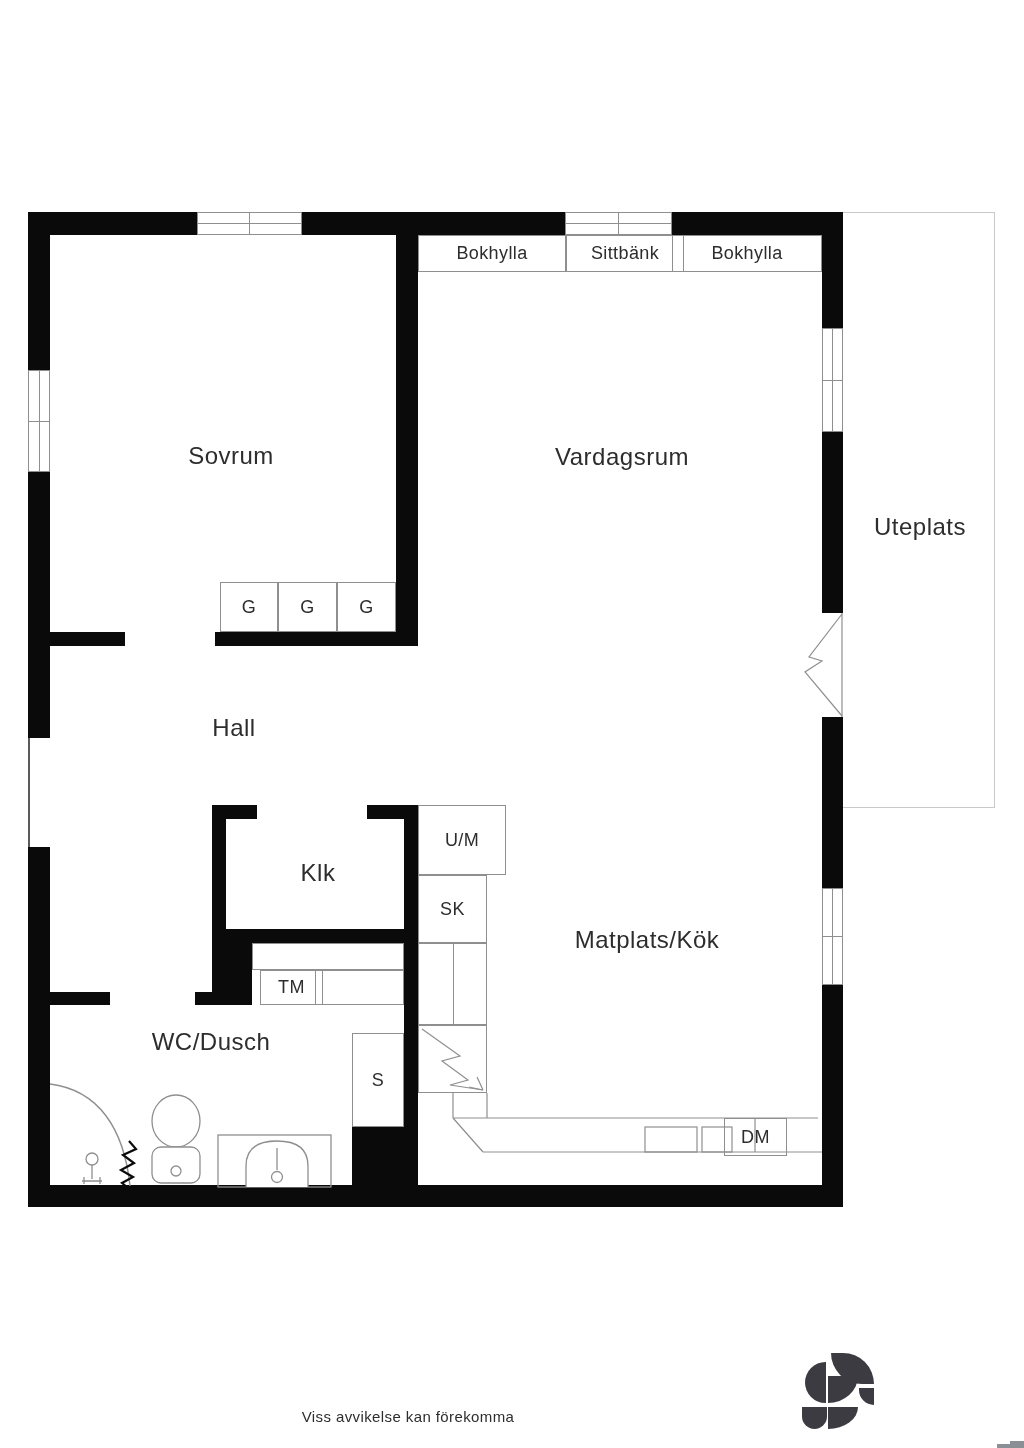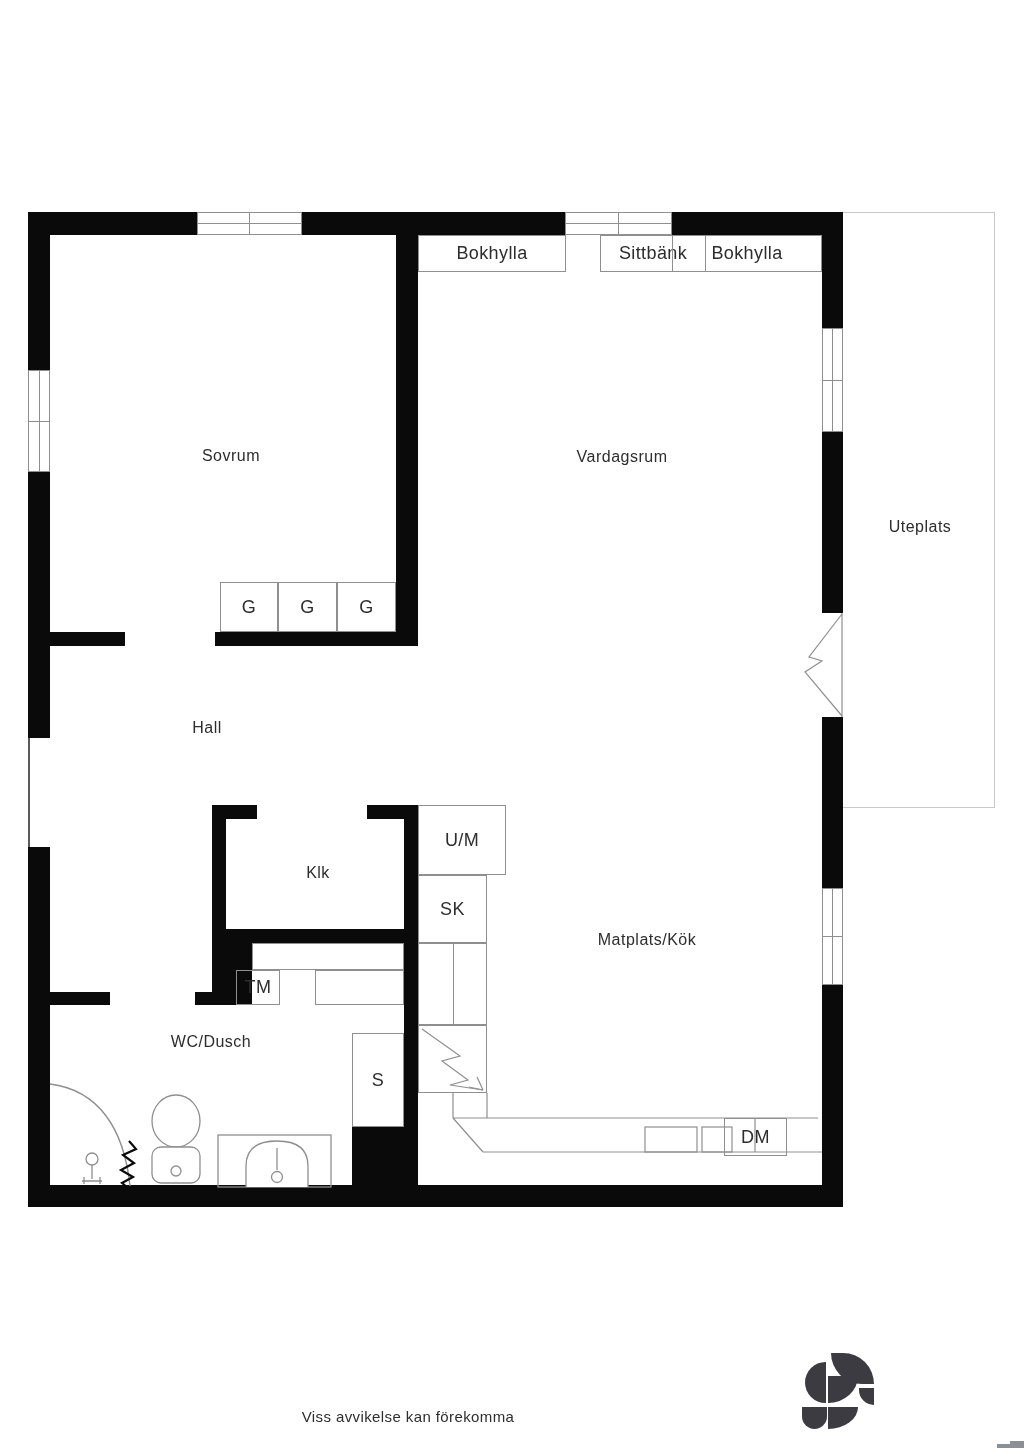--- a/index.html
+++ b/index.html
@@ -8,21 +8,21 @@
         font-family:"Liberation Sans",sans-serif;color:var(--text);padding-left:48px;}
   .wall{position:absolute;background:var(--wall);}
   .win{position:absolute;background:#fff;border:1px solid var(--line);}
   .win i{position:absolute;background:var(--line);}
   .win .wh{left:0;right:0;top:50%;height:1px;margin-top:-0.5px;}
   .win .wv{top:0;bottom:0;left:50%;width:1px;margin-left:-0.5px;}
   .patio{position:absolute;border:1px solid var(--patio);border-left:none;}
   .box{position:absolute;border:1px solid var(--line);display:flex;align-items:center;
        justify-content:center;font-size:18px;letter-spacing:.4px;color:var(--text);}
   .box .divv{position:absolute;top:0;bottom:0;width:1px;background:var(--line);}
-  .rlabel{position:absolute;transform:translate(-50%,-50%);font-size:16px;letter-spacing:.5px;
+  .rlabel{position:absolute;transform:translate(-50%,-50%);font-size:24px;letter-spacing:.5px;
           white-space:nowrap;color:var(--text);text-align:right;}
   .opening{position:absolute;background:var(--opening);}
   svg.overlay{position:absolute;left:0;top:0;pointer-events:none;}
   .footer{position:absolute;left:0;top:1408px;width:816px;text-align:center;font-size:15px;
           letter-spacing:.4px;color:var(--text);}
   .brand-text{position:absolute;left:882px;top:1349px;font-size:21px;line-height:23px;
               font-weight:600;letter-spacing:.2px;color:var(--logo);}
   .mark{position:absolute;left:802px;top:1353px;width:74px;height:76px;}
   .mark i{position:absolute;background:var(--logo);}
   .corner{position:absolute;background:var(--corner);}
@@ -78,21 +78,21 @@
       <i class="wv"></i>
     </div>
 
   <div class="opening" style="left:28px;top:738px;width:2px;height:109px"></div>
 
   <div class="patio" style="left:843px;top:212px;width:152px;height:596px"></div>
 
   <div class="box" style="left:418px;top:235px;width:148px;height:37px">
       <span>Bokhylla</span>
     </div>
-  <div class="box" style="left:600px;top:235px;width:106px;height:37px">
+  <div class="box" style="left:566px;top:235px;width:118px;height:37px">
       <span>Sittbänk</span>
     </div>
   <div class="box" style="left:672px;top:235px;width:150px;height:37px">
       <span>Bokhylla</span>
     </div>
 
   <div class="box" style="left:220px;top:582px;width:58px;height:50px">
       <span>G</span>
     </div>
   <div class="box" style="left:278px;top:582px;width:59px;height:50px">
@@ -107,21 +107,21 @@
     </div>
   <div class="box" style="left:418px;top:875px;width:69px;height:68px">
       <span>SK</span>
     </div>
   <div class="box" style="left:418px;top:943px;width:69px;height:82px">
       <i class="divv" style="left:34px"></i>
     </div>
   <div class="box" style="left:418px;top:1025px;width:69px;height:68px"></div>
 
   <div class="box" style="left:252px;top:943px;width:152px;height:27px"></div>
-  <div class="box" style="left:236px;top:970px;width:44px;height:35px">
+  <div class="box" style="left:260px;top:970px;width:63px;height:35px">
       <span>TM</span>
     </div>
   <div class="box" style="left:315px;top:970px;width:89px;height:35px"></div>
   <div class="box" style="left:352px;top:1033px;width:52px;height:94px">
       <span>S</span>
     </div>
   <div class="box" style="left:724px;top:1118px;width:63px;height:38px">
       <span>DM</span>
     </div>
 
@@ -165,21 +165,21 @@
       <rect x="218" y="1135" width="113" height="52" fill="none"></rect>
       <path d="M246,1187 L246,1166 Q246,1141 277,1141 Q308,1141 308,1166 L308,1187" fill="#fff"></path>
       <path d="M277,1148 V1170" fill="none"></path>
       <circle cx="277" cy="1177" r="5.5" fill="#fff"></circle>
     </g>
   </svg>
 
   <div class="rlabel" style="left:231px;top:456px">Sovrum</div>
   <div class="rlabel" style="left:622px;top:457px">Vardagsrum</div>
   <div class="rlabel" style="left:920px;top:527px">Uteplats</div>
-  <div class="rlabel" style="left:207px;top:728px">Hall</div>
+  <div class="rlabel" style="left:234px;top:728px">Hall</div>
   <div class="rlabel" style="left:318px;top:873px">Klk</div>
   <div class="rlabel" style="left:211px;top:1042px">WC/Dusch</div>
   <div class="rlabel" style="left:647px;top:940px">Matplats/Kök</div>
 
   <div class="footer">Viss avvikelse kan förekomma</div>
 
   <div class="mark">
     <i style="left:3px;top:9px;width:21px;height:41px;border-radius:21px 0 0 21px"></i>
     <i style="left:0;top:54px;width:25px;height:22px;border-radius:0 0 25px 25px"></i>
     <i style="left:26px;top:23px;width:30px;height:27px;border-radius:0 0 100% 0"></i>

